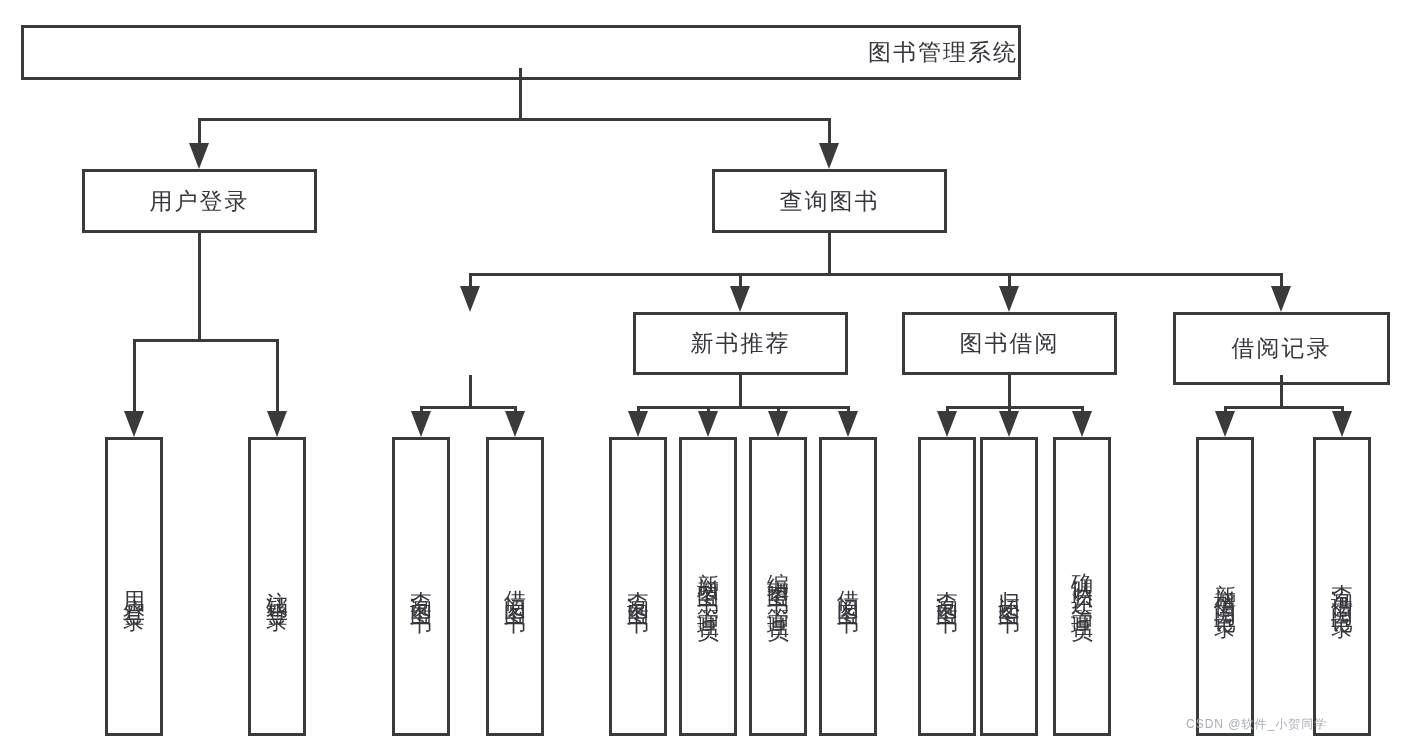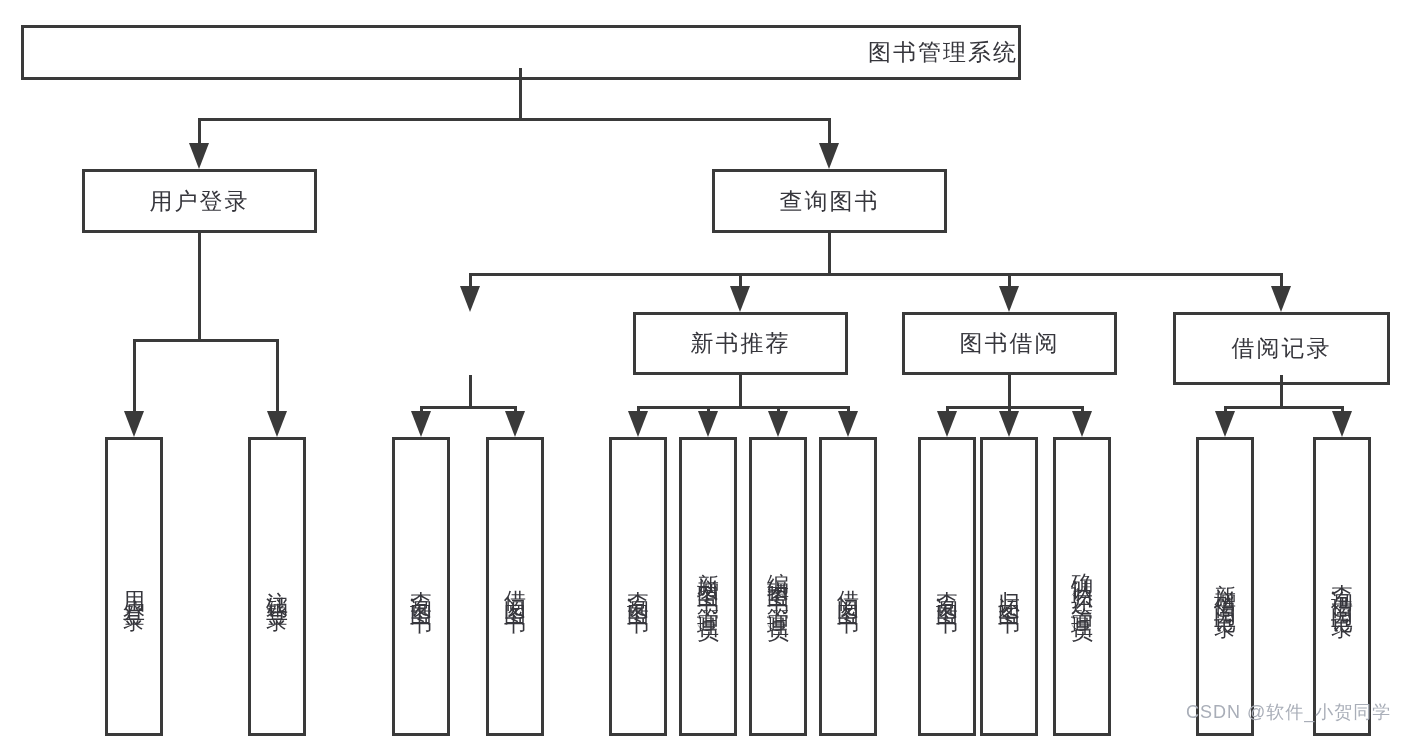--- a/index.html
+++ b/index.html
@@ -39,22 +39,22 @@
   .hline{position:absolute;height:3px;background:var(--line);}
   .vline{position:absolute;width:3px;background:var(--line);}
   .arrow{
     position:absolute;width:0;height:0;
     border-left:10px solid transparent;
     border-right:10px solid transparent;
     border-top:26px solid var(--line);
   }
   .watermark{
     position:absolute;
-    left:1186px;top:700px;
-    font-size:18px;
+    left:1186px;top:716px;
+    font-size:12px;
     color:var(--wm);
     letter-spacing:1px;
     white-space:nowrap;
     z-index:5;
   }
 </style>
 </head>
 <body>
 
 <div id="canvas">

